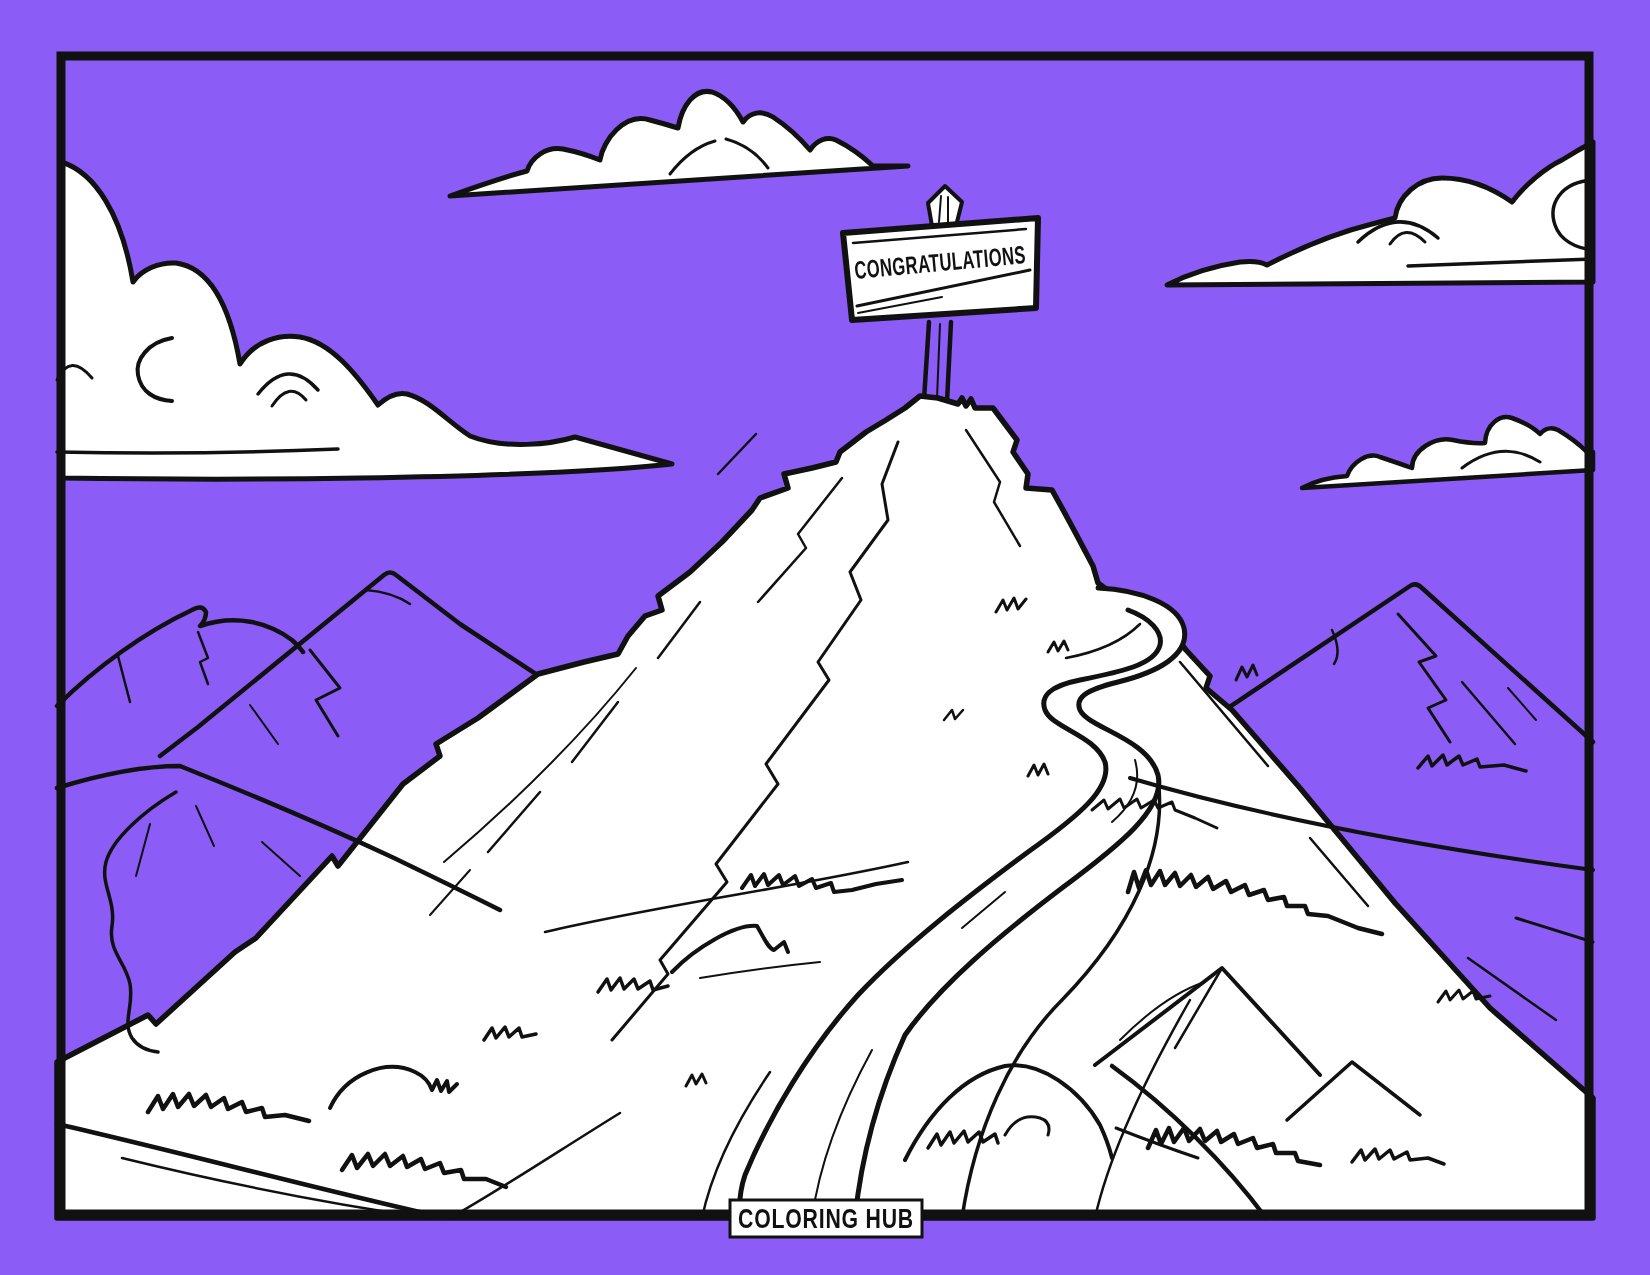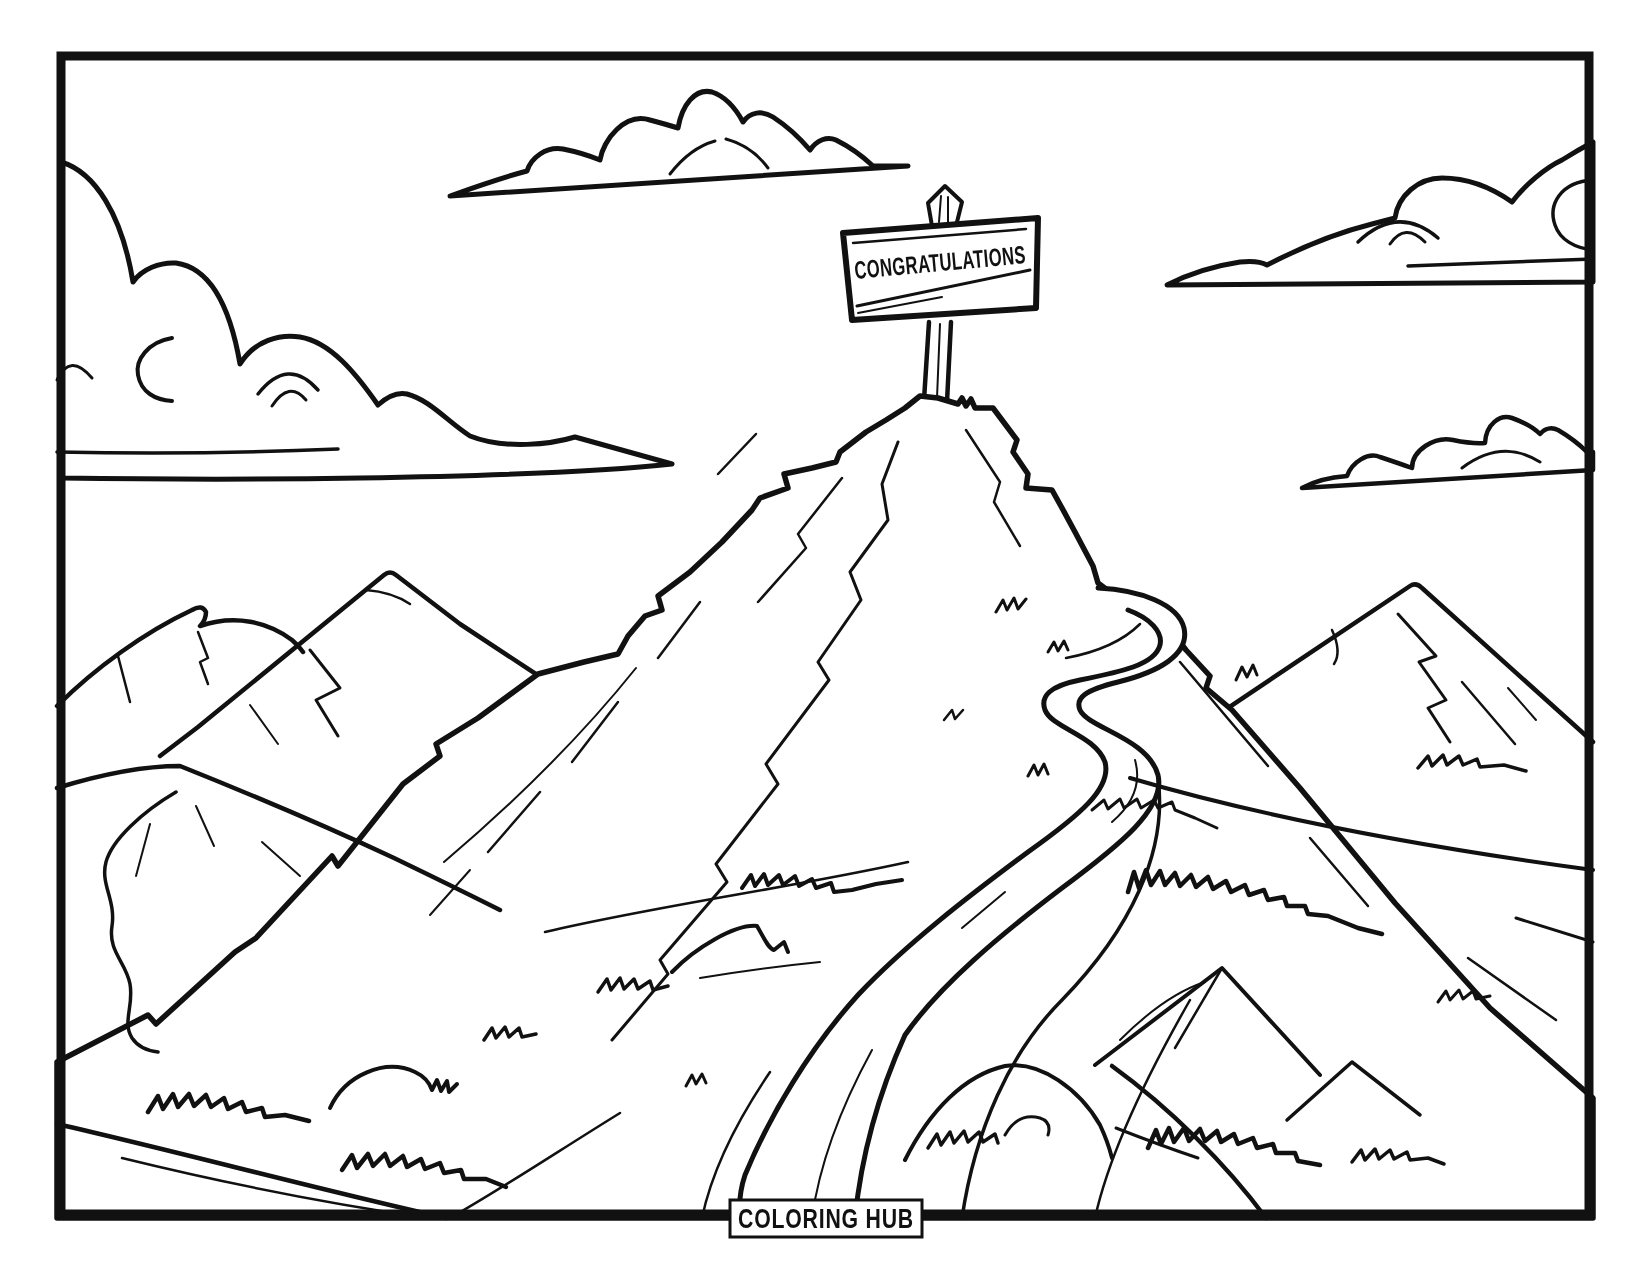--- a/index.html
+++ b/index.html
@@ -1,19 +1,19 @@
 <!DOCTYPE html>
 <html><head>
 <meta charset="utf-8">
 <style>
   html,body{margin:0;padding:0;background:#e8e8e8;}
   .page{
     position:relative;
     width:1650px;height:1275px;
-    background:#ffffff;
+    background:#8b5cf6;
     font-family:"Liberation Sans", sans-serif;
     overflow:hidden;
   }
   svg{position:absolute;inset:0;display:block;}
   .ln{fill:none;stroke:#111111;stroke-linecap:round;stroke-linejoin:round;}
   .fillwhite{fill:#ffffff;}
   .sign-text{font-family:"Liberation Sans",sans-serif;font-weight:bold;font-size:25px;fill:#111111;letter-spacing:.5px;}
   .footer-text{font-family:"Liberation Sans",sans-serif;font-weight:bold;font-size:27px;fill:#111111;letter-spacing:1px;}
 </style>
 </head>

